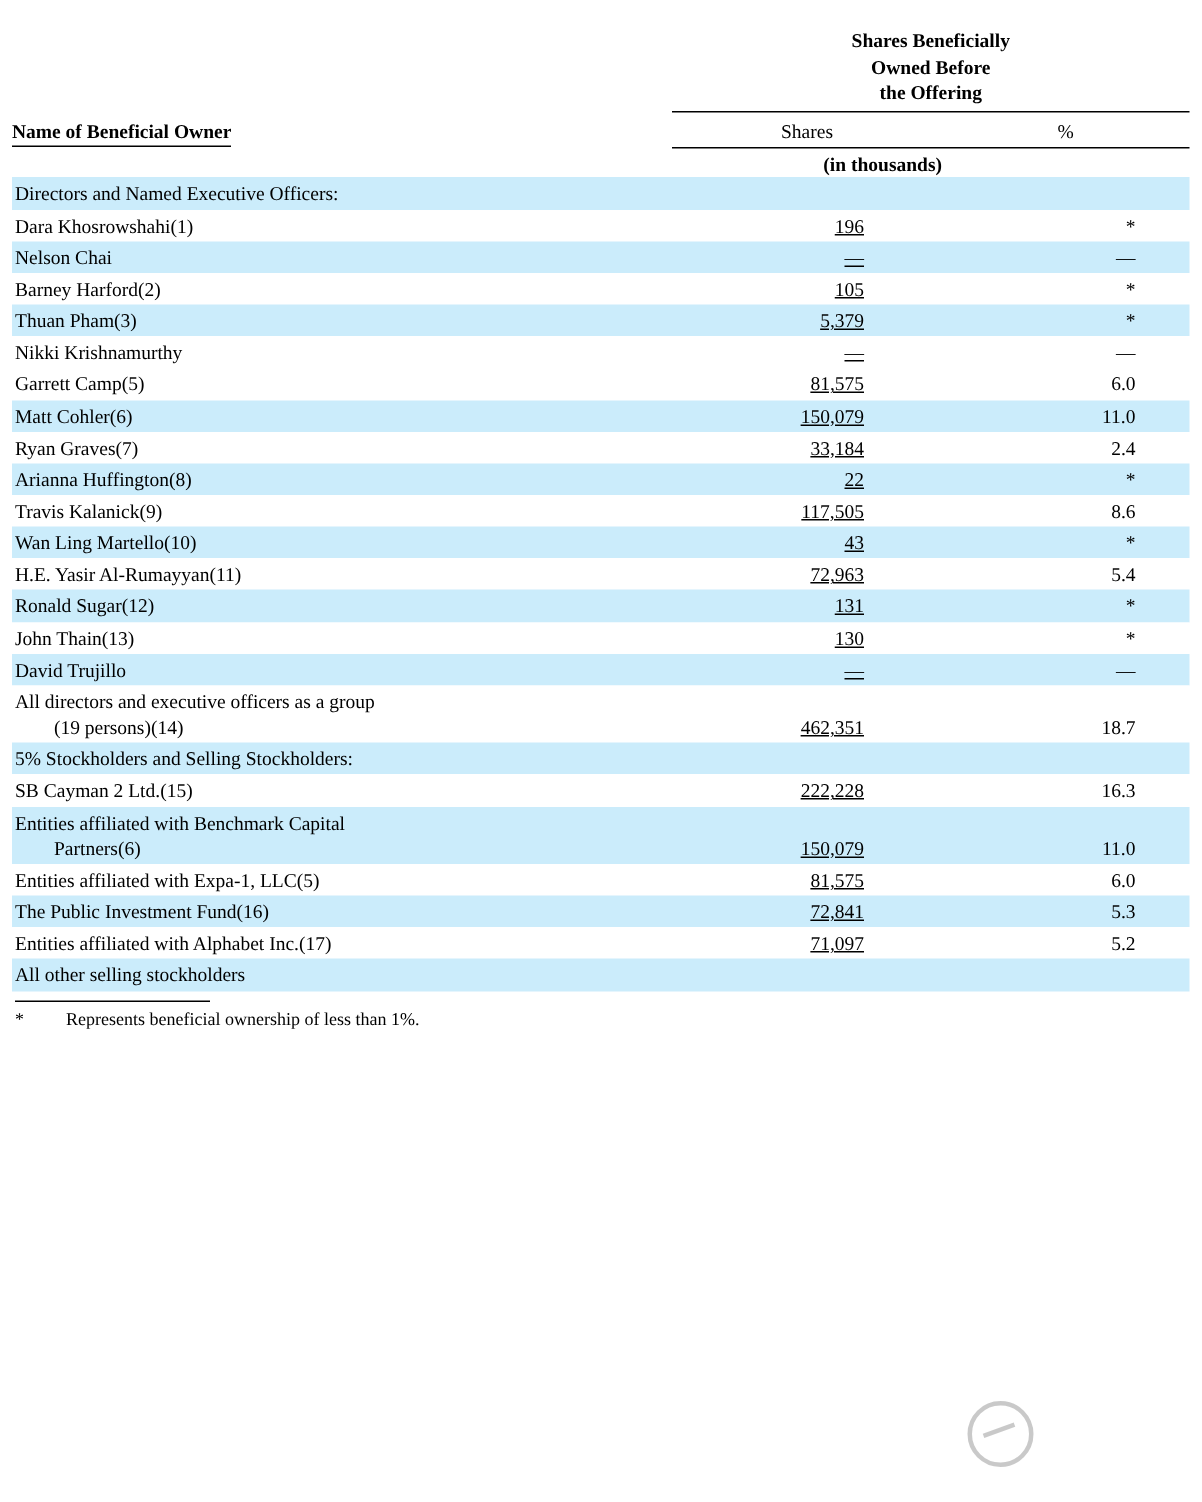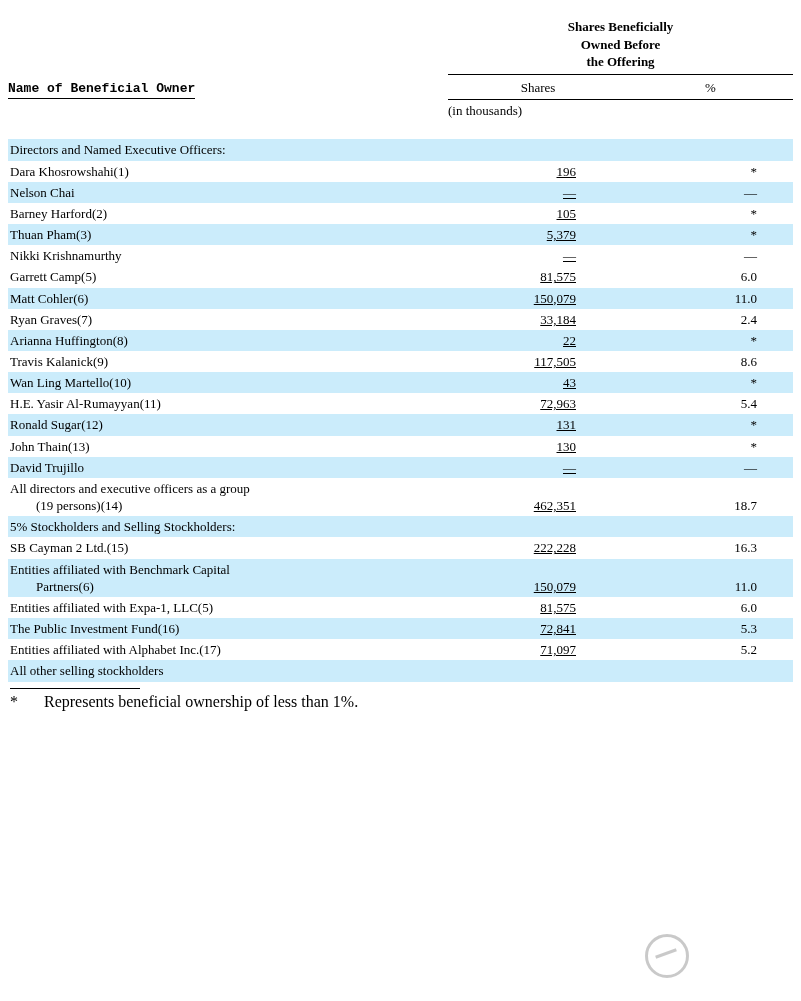--- a/index.html
+++ b/index.html
@@ -53,31 +53,30 @@
   }
   .hdr-name {
     vertical-align: bottom;
     font-weight: bold;
     padding-bottom: 1px;
   }
   .hdr-name .underline {
     border-bottom: 1.5px solid #000;
     display: inline-block;
     padding-bottom: 1px;
-    font-family: Liberation Mono, monospace;
   }
   .hdr-sub {
     text-align: center;
     font-weight: normal;
     padding-bottom: 2px;
   }
   .hdr-sub2 {
-    text-align: left;
-    font-weight: normal;
-    padding-bottom: 20px;
+    text-align: right;
+    font-weight: bold;
+    padding-bottom: 0;
   }
   .underline-cell {
     border-bottom: 1.5px solid #000;
   }
   tr.shade td { background: #cbecfb; }
   tr.plain td { background: #ffffff; }
   td {
     padding: 2px 0 2px 0;
     line-height: 1.32;
     vertical-align: top;
@@ -87,21 +86,21 @@
   td.pct { text-align: right; padding-right: 36px; }
   .bold { font-weight: normal; }
   .indent { padding-left: 26px; display: block; }
   .footnote-rule {
     width: 130px;
     border-top: 1.5px solid #000;
     margin: 6px 0 4px 2px;
     height: 0;
   }
   .footnote {
-    font-size: 16px;
+    font-size: 12px;
     padding-left: 2px;
   }
   .footnote .fn-mark {
     display: inline-block;
     width: 34px;
   }
   .watermark {
     position: absolute;
     right: 6px;
     bottom: 22px;

